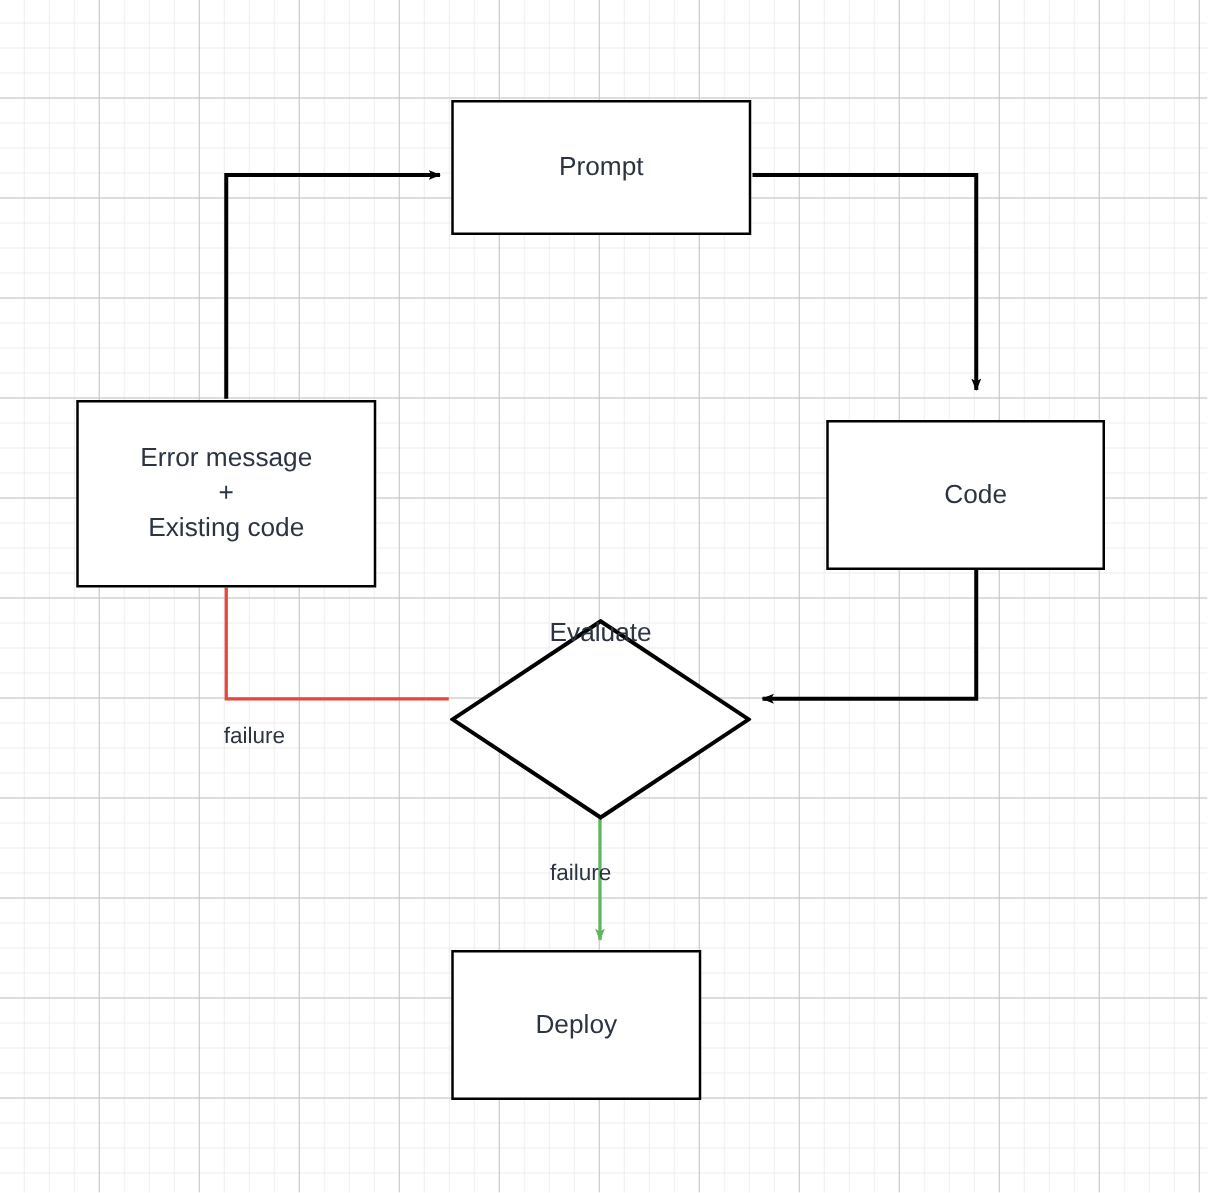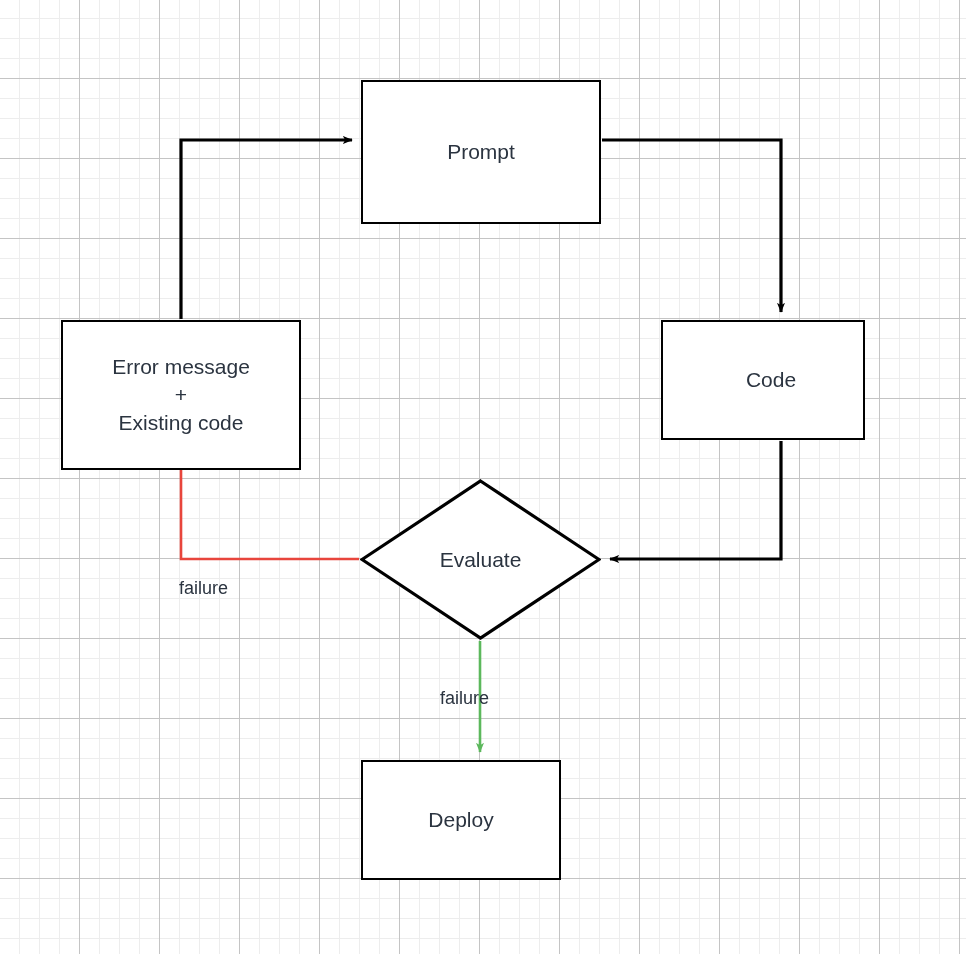--- a/index.html
+++ b/index.html
@@ -39,33 +39,32 @@
     border: 2px solid #000000;
     display: flex;
     align-items: center;
     justify-content: center;
     color: #2b3440;
     font-size: 21px;
     line-height: 1.34;
     text-align: center;
     white-space: pre-line;
   }
-  #node-prompt { left: 361px; top: 80px; width: 240px; height: 144px; }
-  #node-code   { left: 661px; top: 320px; width: 204px; height: 120px; padding-left: 16px; }
+  #node-prompt { left: 361px; top: 80px; width: 240px; height: 108px; }
+  #node-code   { left: 661px; top: 336px; width: 223px; height: 120px; padding-left: 16px; }
   #node-error  { left: 61px;  top: 320px; width: 240px; height: 150px; }
   #node-deploy { left: 361px; top: 760px; width: 200px; height: 120px; }
 
   #node-diamond {
     position: absolute;
     left: 360px;
-    top: 479px;
+    top: 495px;
     width: 241px;
     height: 161px;
     display: flex;
-    align-items: center;
     justify-content: center;
   }
   #node-diamond .diamond-shape {
     position: absolute;
     left: 0; top: 0;
     width: 241px;
     height: 161px;
   }
   #node-diamond .diamond-label {
     position: relative;

